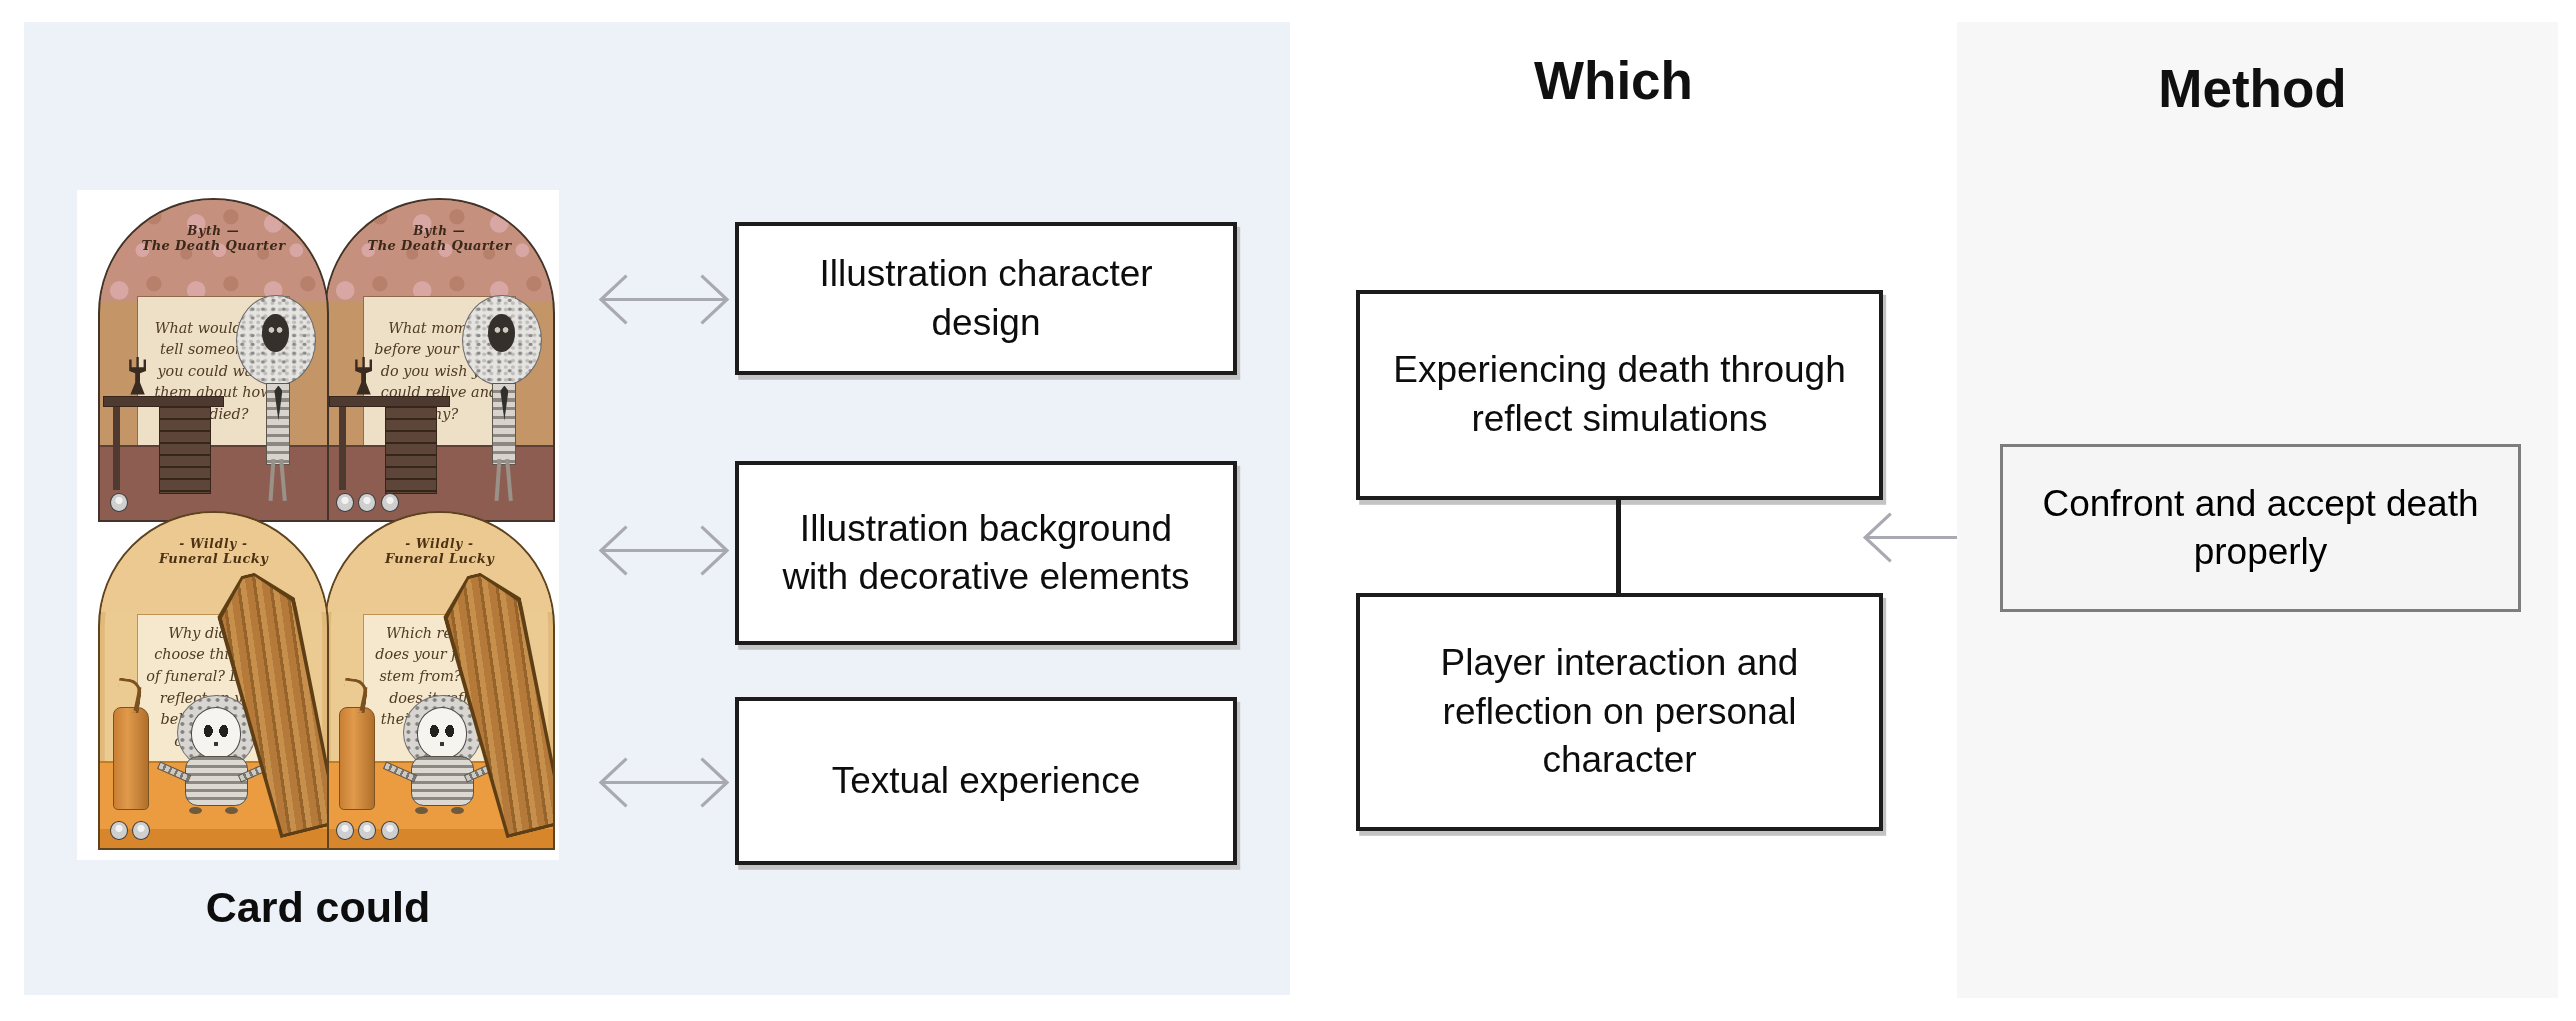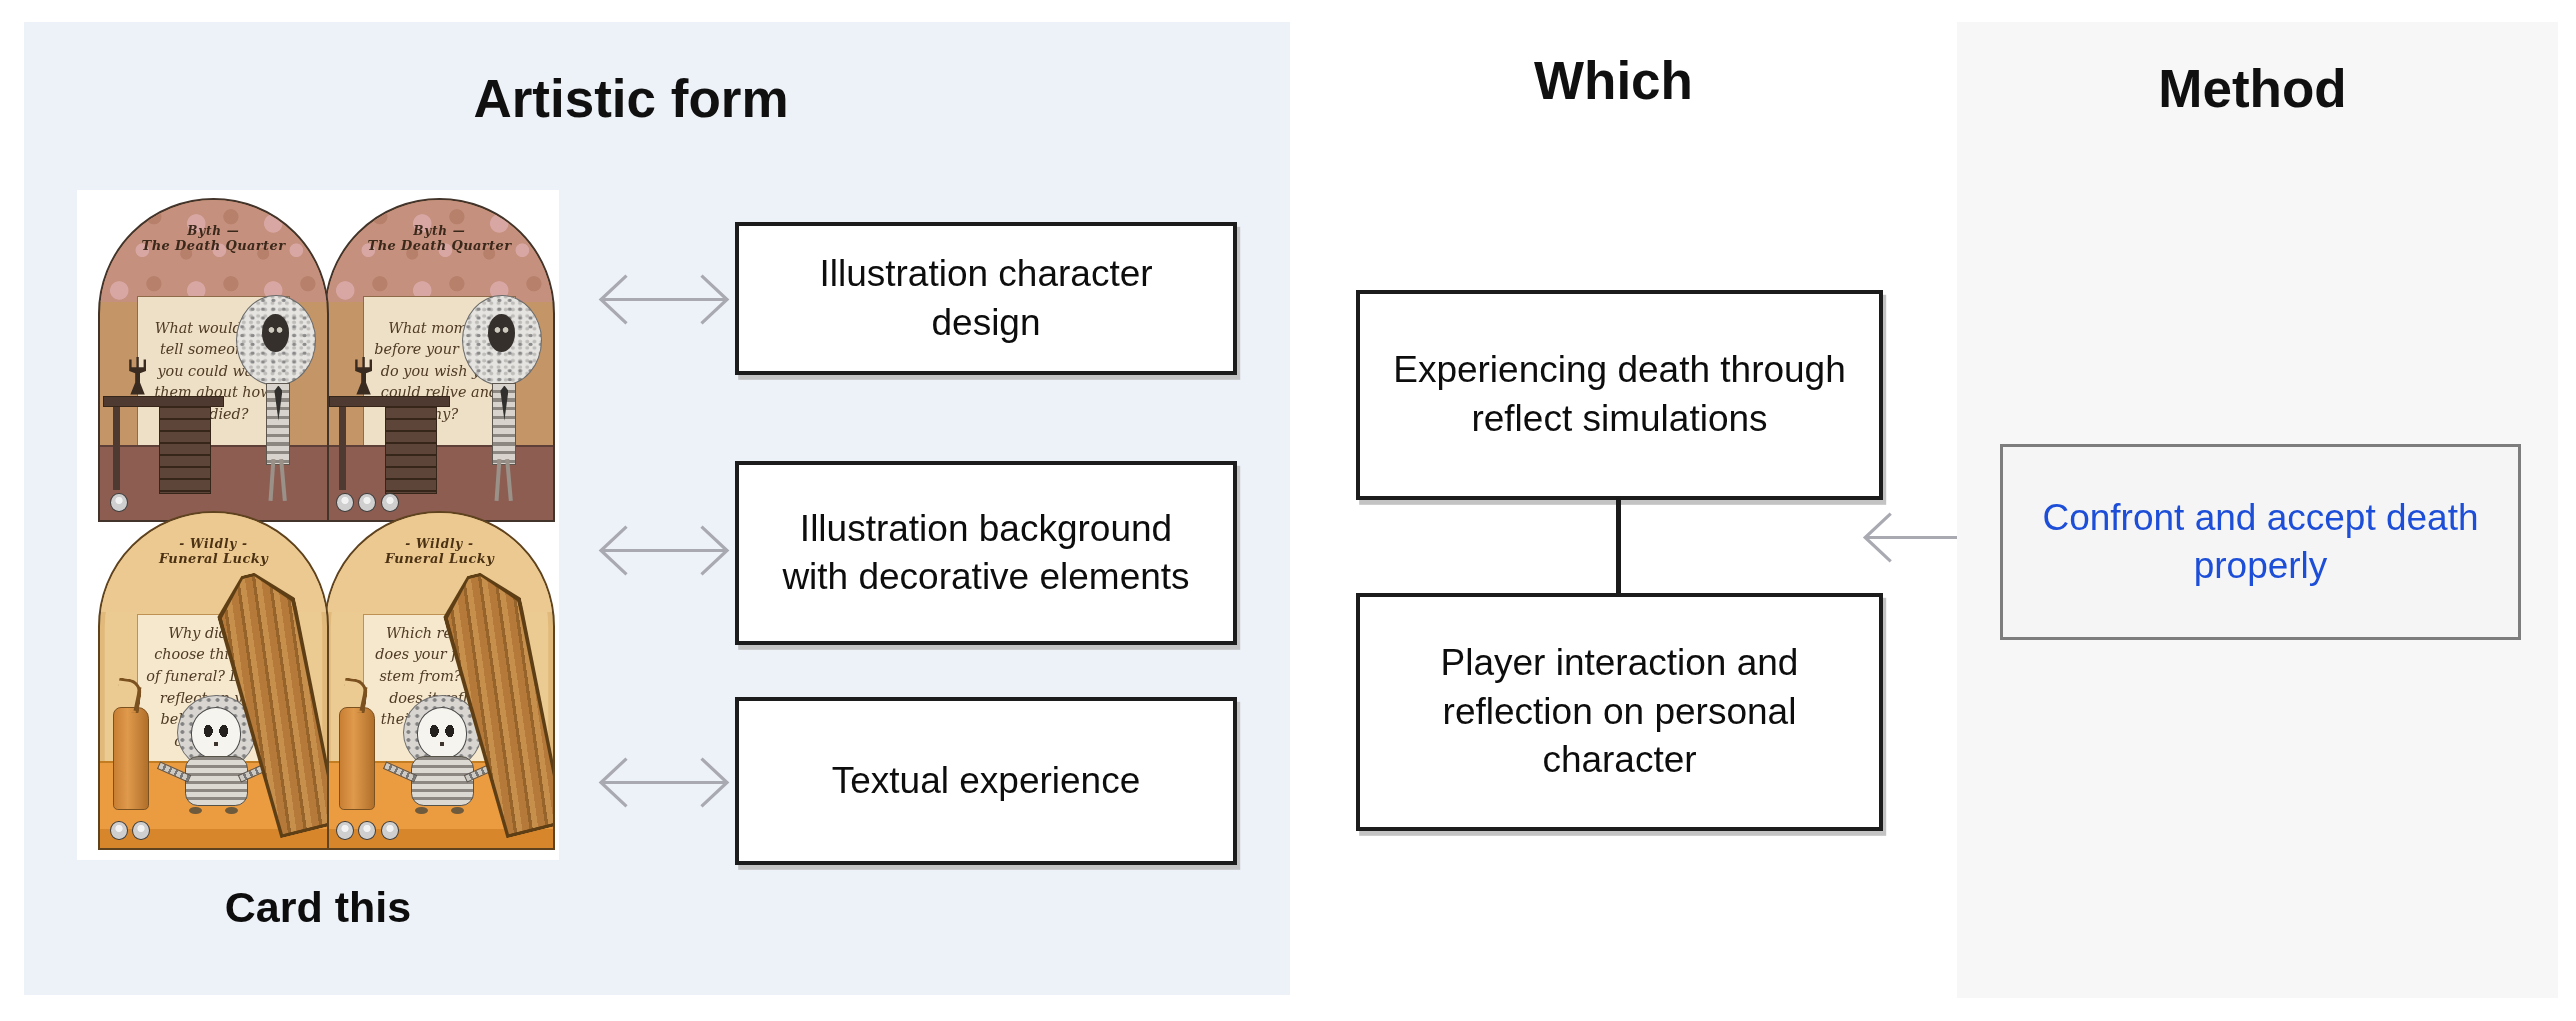--- a/index.html
+++ b/index.html
@@ -134,41 +134,40 @@
   
   .wbox{position:absolute;box-sizing:border-box;background:#ffffff;border:4.8px solid #1c1c1c;
         display:flex;align-items:center;justify-content:center;text-align:center;
         font-size:37px;line-height:1.32;color:#0d0d0d;padding:8px 24px;
         box-shadow:3.2px 4.8px 0 #c3c3c3;}
   .abox1{left:711px;top:200px;width:502px;height:153px;}
   .abox2{left:711px;top:439px;width:502px;height:184px;}
   .abox3{left:711px;top:675px;width:502px;height:168px;}
   .mbox1{left:1356px;top:290px;width:527px;height:210px;}
   .mbox2{left:1356px;top:593px;width:527px;height:238px;}
-  .tbox{left:43px;top:422px;width:521px;height:196px;position:absolute;box-sizing:border-box;
+  .tbox{left:43px;top:422px;width:521px;height:168px;position:absolute;box-sizing:border-box;
         background:#f5f5f5;border:3.2px solid #7d7d7d;display:flex;align-items:center;
         justify-content:center;text-align:center;font-size:37px;line-height:1.32;
-        color:#1d4ed8;padding:8px 32px;}
+        color:#000000;padding:8px 32px;}
 
   .connector{position:absolute;left:1616px;top:498px;width:4.8px;height:97px;background:#1a1a1a;}
 
   .arrow{position:absolute;}
   .arrow svg{display:block;}
   .arrow polyline,.arrow line{stroke:#a9a9b2;stroke-width:4;fill:none;}
   .ar1{left:569px;top:244px;}
   .ar2{left:569px;top:495px;}
   .ar3{left:569px;top:727px;}
   .ar-theme{left:1857px;top:504px;}
 </style>
 </head>
 <body>
 
 <div class="panel panel-blue">
 
-  <div class="col-title title-art">Artistic form</div>
 
   <div class="card-image img-death">
 
     <div class="card tcard first">
       <div class="arch-head">
         <span class="deck-title">
           <span class="l1">Byth —</span>
           <span class="l2">The Death Quarter</span>
         </span>
       </div>
@@ -291,21 +290,21 @@
         <div class="inner"></div>
       </div>
       <div class="coins">
           <span class="coin"></span>
           <span class="coin"></span>
           <span class="coin"></span>
         </div>
     </div>
   </div>
 
-  <div class="caption">Card this</div>
+  <div class="caption">Card could</div>
 
   <div class="wbox abox1">Illustration character design</div>
   <div class="wbox abox2">Illustration background with decorative elements</div>
   <div class="wbox abox3">Textual experience</div>
 
   <div class="arrow ar1">
     <svg width="142" height="67" viewBox="0 0 178 84">
       <line x1="10" y1="42" x2="168" y2="42"></line>
       <polyline points="42,12 10,42 42,72"></polyline>
       <polyline points="136,12 168,42 136,72"></polyline>

